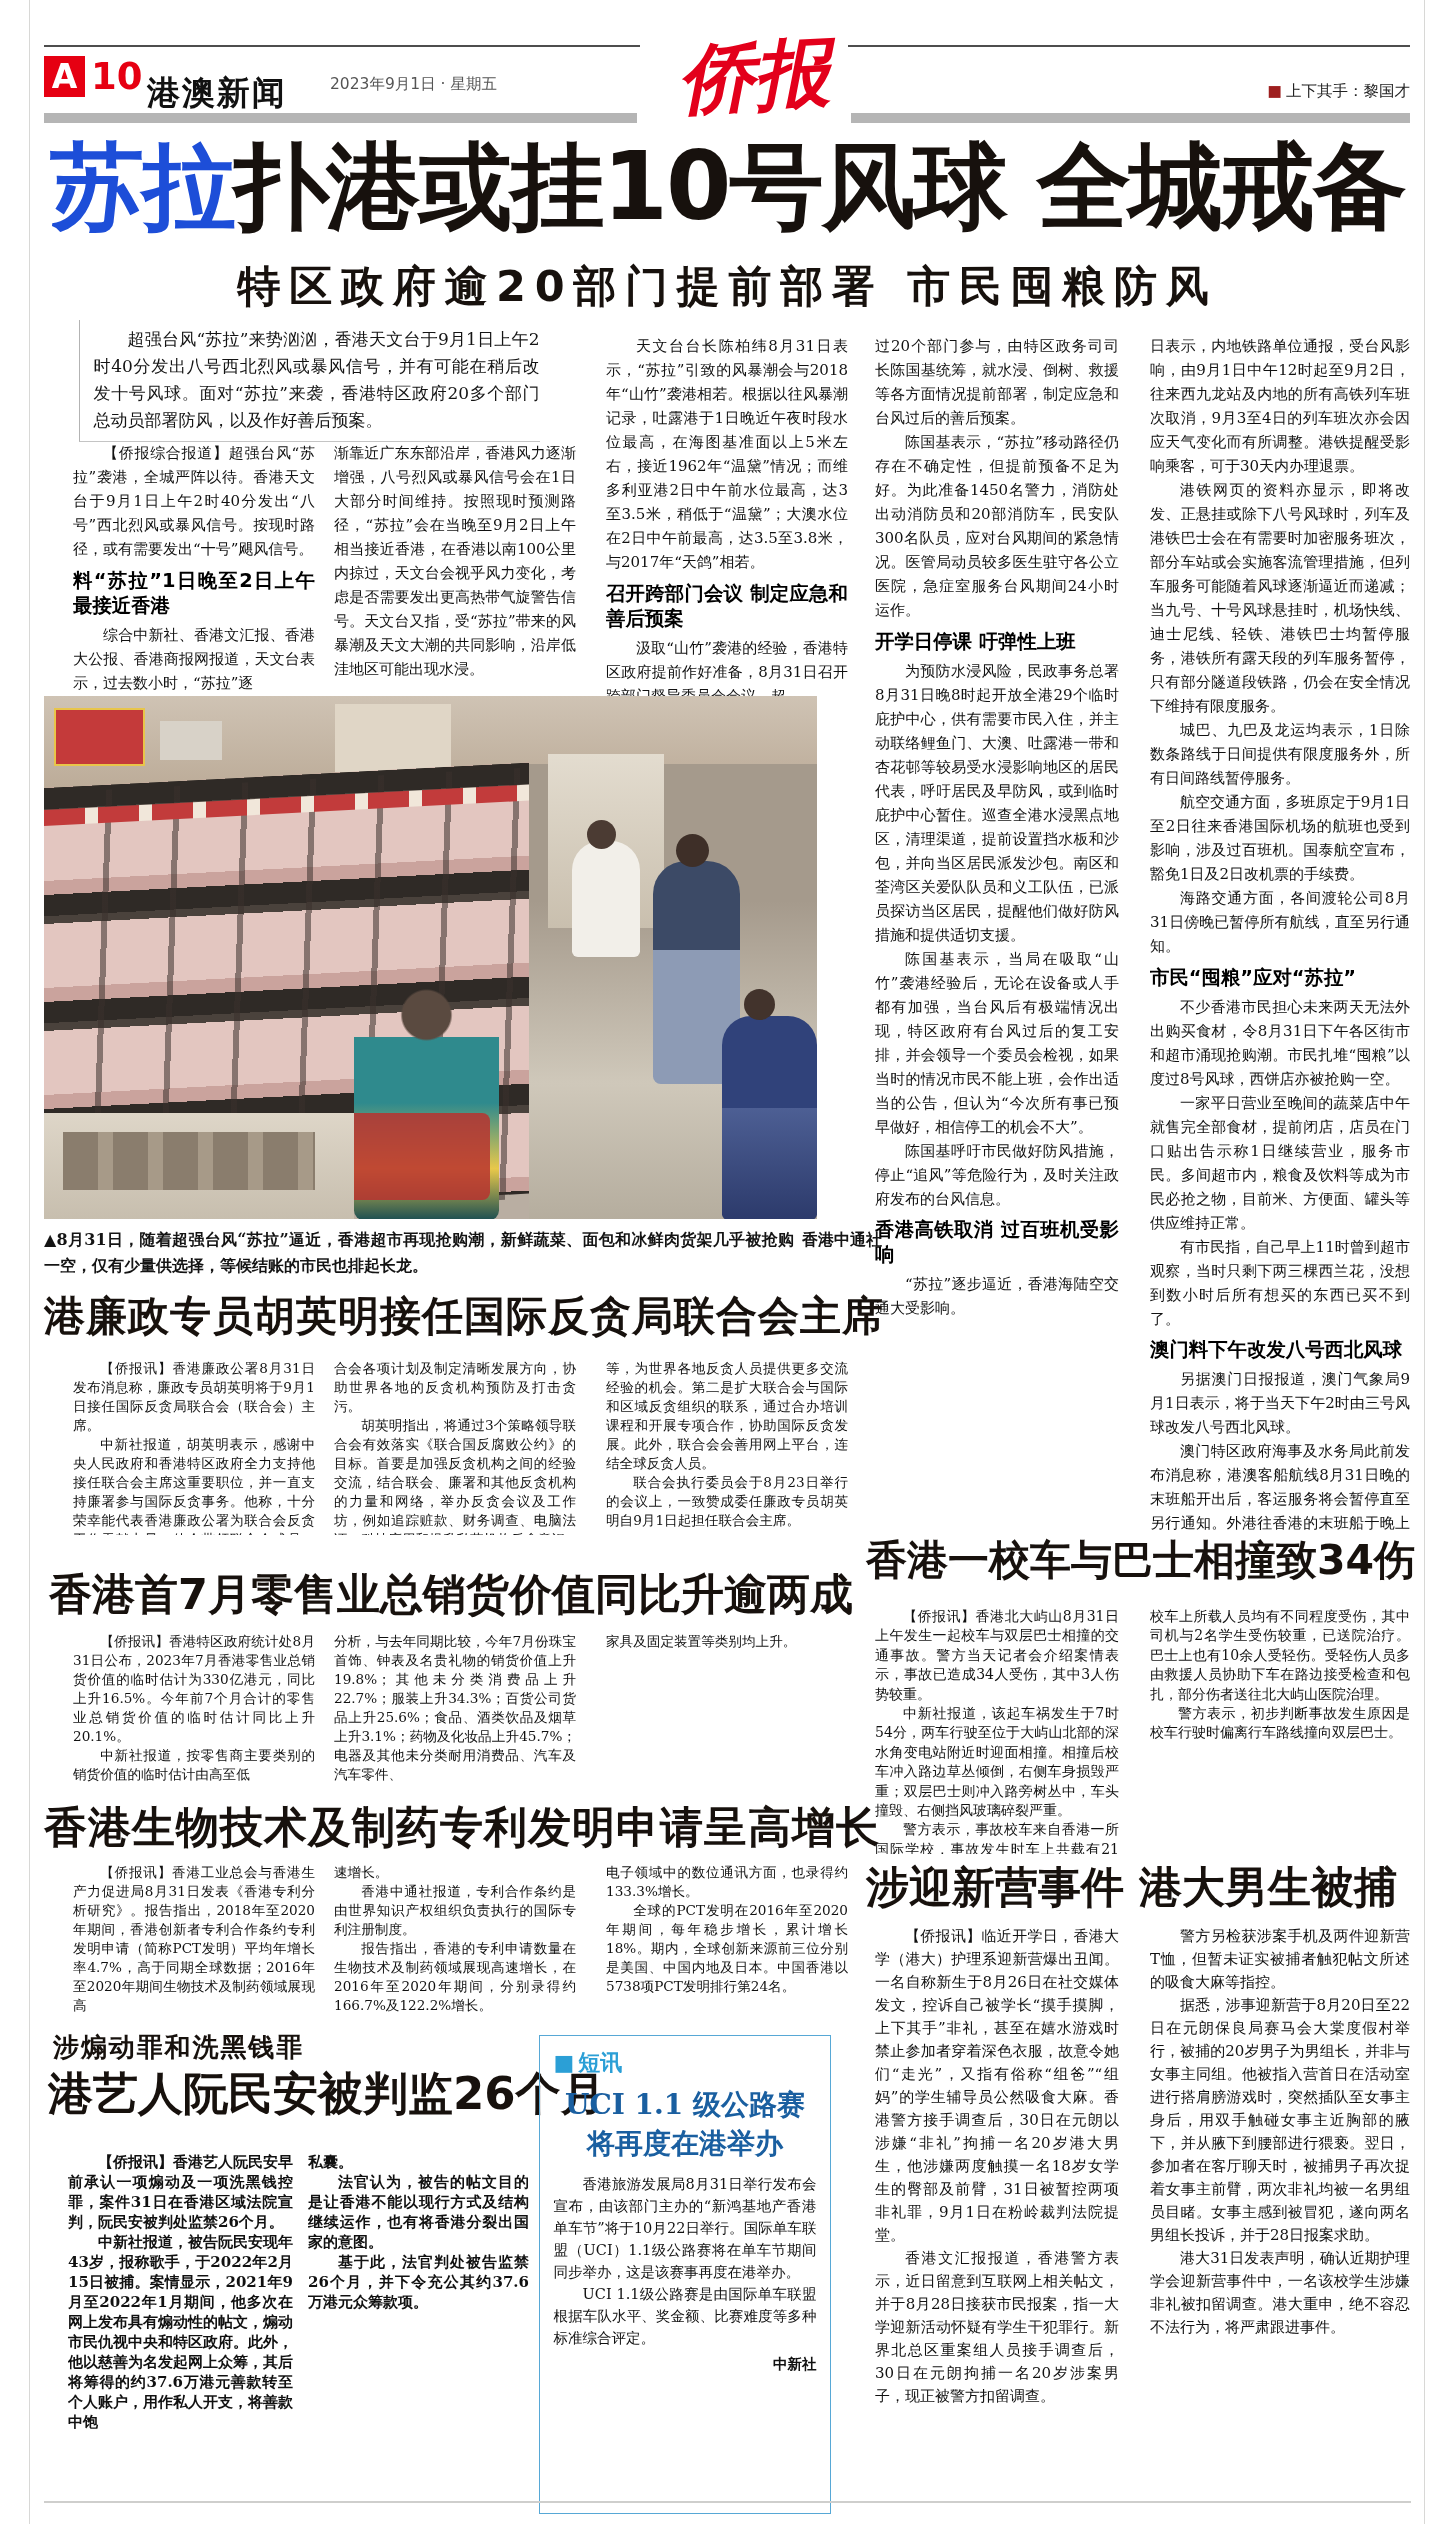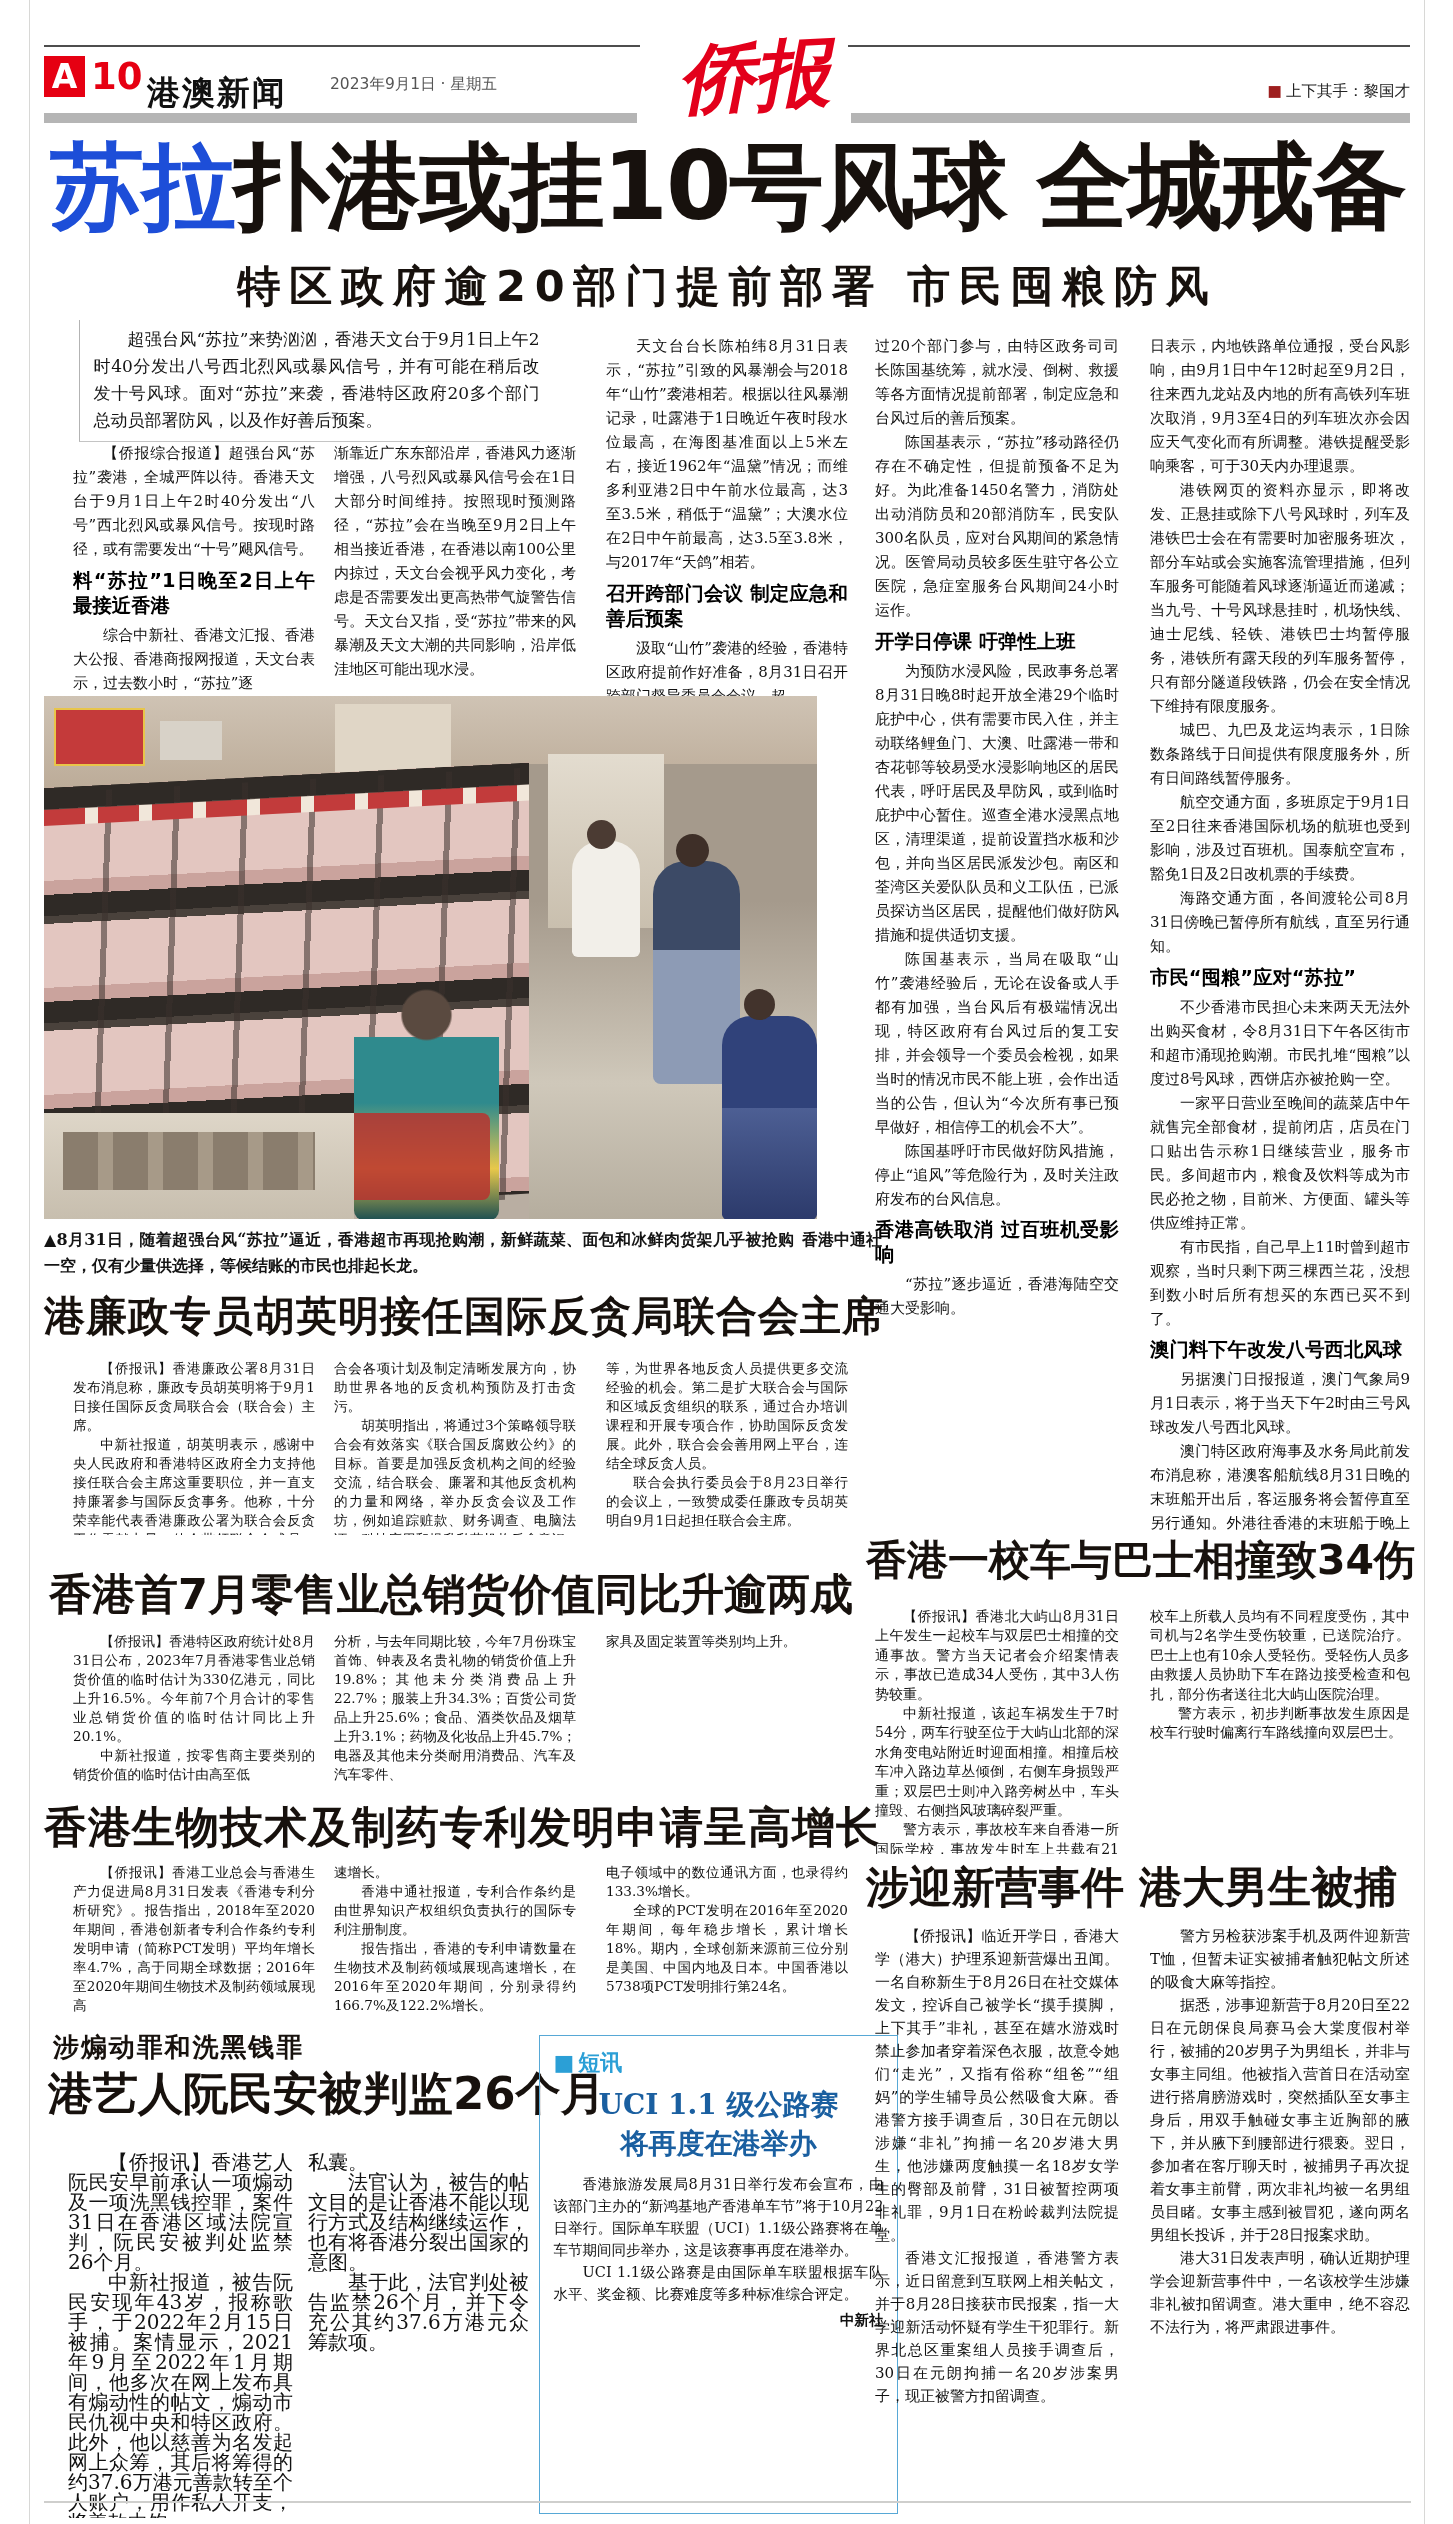--- a/index.html
+++ b/index.html
@@ -31,39 +31,39 @@
   
   .ncol{position:absolute;overflow:hidden;text-align:justify;}
   .para{text-indent:2em;margin:0;}
   .para.cont{text-indent:0;}
   .colhead{font-family:"DejaVu Sans",sans-serif;font-weight:700;text-indent:0;margin:6.8px 0 4.8px 0;color:#000;}
   .sz-a{font-size:15px;line-height:24px;}
   .sz-a .colhead{font-size:19.4px;line-height:25px;}
   .sz-b{font-size:13.6px;line-height:19px;}
   .sz-c{font-size:14px;line-height:19.4px;}
   .sz-d{font-size:15px;line-height:23px;}
-  .sz-e{font-size:20px;line-height:20px;}
+  .sz-e{font-size:15px;line-height:20px;font-weight:bold;}
   
   #photo{position:absolute;left:44px;top:696px;width:773px;height:523px;overflow:hidden;background:#b9aea2;}
   .ph{position:absolute;}
   
   #caption{position:absolute;left:44px;top:1227px;width:838px;font-size:16px;line-height:26px;
            font-weight:600;text-align:justify;color:#141414;}
   #caption .credit{float:right;font-family:"DejaVu Sans",sans-serif;font-weight:700;margin-left:8px;}
   
   .secHead{position:absolute;font-family:"DejaVu Sans",sans-serif;font-weight:900;color:#17110d;white-space:nowrap;}
   #icacHead{left:44px;top:1289px;width:814px;text-align:center;font-size:41px;letter-spacing:1px;}
   #retailHead{left:44px;top:1566px;width:814px;text-align:center;font-size:43px;letter-spacing:0px;}
   #patentHead{left:44px;top:1799px;width:814px;text-align:center;font-size:43px;letter-spacing:1px;}
   #tyKicker{left:53px;top:2030px;font-size:26px;font-weight:700;letter-spacing:1.9px;}
   #tyHead{left:48px;top:2064px;width:538px;font-size:45px;letter-spacing:0px;}
   #busHead{left:866px;top:1533px;width:550px;font-size:41px;letter-spacing:0px;}
   #hkuHead{left:866px;top:1859px;width:550px;font-size:43px;letter-spacing:0px;}
   
-  #briefBox{position:absolute;left:539px;top:2035px;width:359px;height:479px;border:1.9px solid #57a8d6;
+  #briefBox{position:absolute;left:539px;top:2035px;width:292px;height:479px;border:1.9px solid #57a8d6;
             box-sizing:border-box;padding:9.7px 13.6px;}
   #briefLabel{font-family:"DejaVu Sans",sans-serif;font-weight:900;font-size:22px;color:#2b9fd6;margin:1.9px 0 7.8px 0;}
   #briefLabel .sq{color:#2b9fd6;margin-right:3.9px;}
   #briefTitle{font-family:"DejaVu Serif",serif;font-weight:900;font-size:28px;line-height:39px;color:#1a5fa0;text-align:center;margin-bottom:9.7px;}
   #briefBody{font-size:14.5px;line-height:22px;text-align:justify;}
   #briefBody .para{text-indent:2em;}
   #briefCredit{text-align:right;font-family:"DejaVu Sans",sans-serif;font-weight:700;font-size:14.5px;margin-top:5.8px;}
   #bottomrule{position:absolute;left:44px;top:2501px;width:1367px;height:1.9px;background:#cfcfcd;}
 </style>
 </head>

